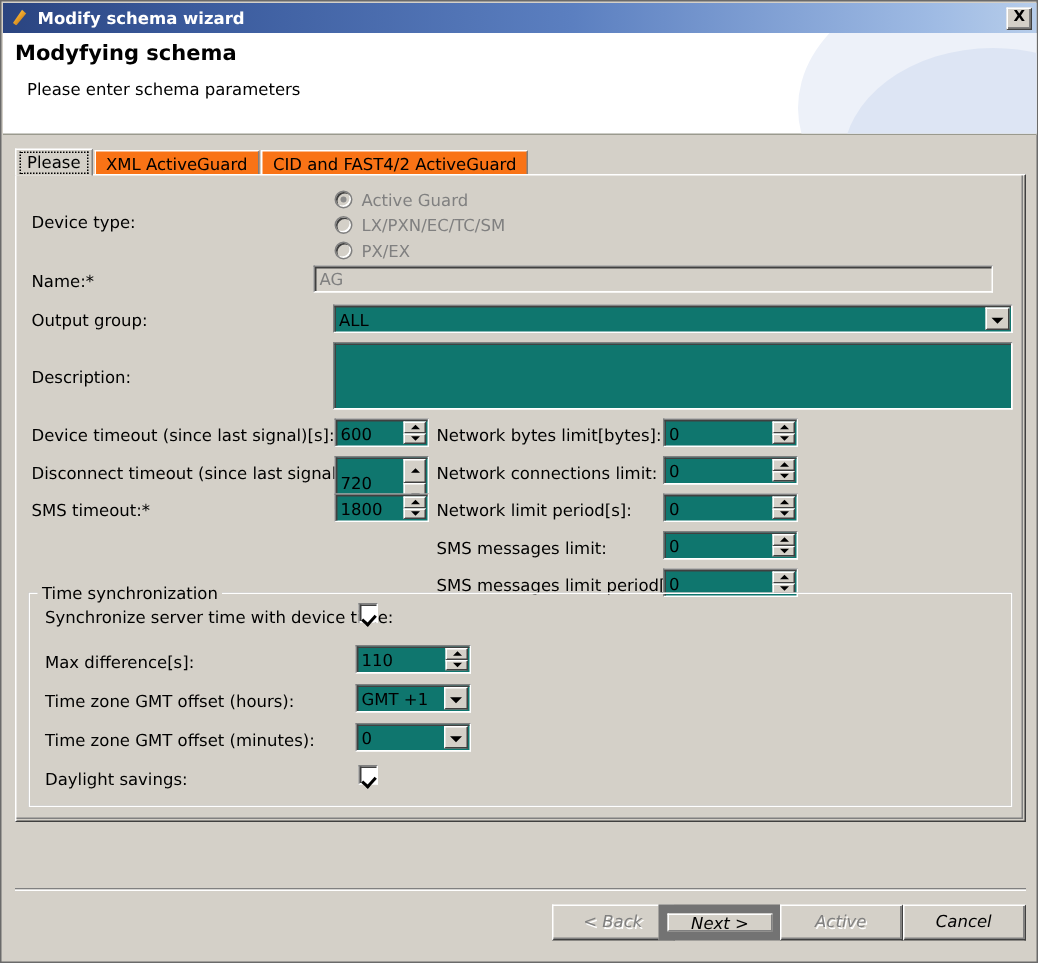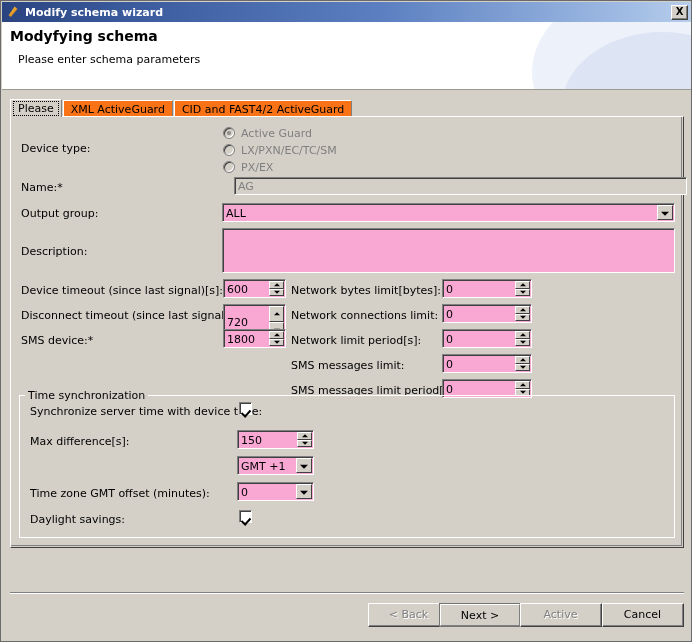--- a/index.html
+++ b/index.html
@@ -184,21 +184,21 @@
     border-left: 1px solid #808080;
     border-right: 1px solid #ffffff;
     border-bottom: 1px solid #ffffff;
     box-sizing: border-box;
   }
   .sunkfield > .in {
     position: absolute;
     left: 0; top: 0; right: 0; bottom: 0;
     border-top: 1px solid #404040;
     border-left: 1px solid #404040;
-    background: #f9a8d4;
+    background: #0f766e;
     box-sizing: border-box;
     padding: 0 2px;
     display: flex;
     align-items: center;
     font-size: 11px;
     overflow: hidden;
   }
   .sunkfield.disabled > .in {
     background: #d4d0c8;
     color: #808080;
@@ -361,27 +361,28 @@
   }
   .btn .inner {
     position: absolute;
     left: 0; top: 0; right: 0; bottom: 0;
     border-right: 1px solid #808080;
     border-bottom: 1px solid #808080;
     box-sizing: border-box;
     display: flex;
     align-items: center;
     justify-content: center;
+    font-style: italic;
   }
   .btn.disabled .inner {
     color: #808080;
     text-shadow: 1px 1px 0 #ffffff;
   }
   .btn.default {
-    border: 1px solid #737373;
+    border: 6px solid #737373;
   }
   .btn.default .inner {
     border: 1px solid #ffffff;
     border-right-color: #808080;
     border-bottom-color: #808080;
   }
 </style>
 </head>
 <body>
 
@@ -424,21 +425,21 @@
     <div class="radio checked" style="left:212px; top:10px;"></div>
     <div class="lbl dim" style="left:230px; top:10px;">Active Guard</div>
 
     <div class="radio" style="left:212px; top:27px;"></div>
     <div class="lbl dim" style="left:230px; top:27px;">LX/PXN/EC/TC/SM</div>
 
     <div class="lbl dim" style="left:230px; top:44px;">PX/EX</div>
     <div class="radio" style="left:212px; top:44px;"></div>
 
     <div class="lbl" style="left:10px; top:64px;">Name:*</div>
-    <div class="sunkfield disabled" style="left:223px; top:60px; width:453px; height:18px;">
+    <div class="sunkfield disabled" style="left:198px; top:60px; width:453px; height:18px;">
       <div class="in">AG</div>
     </div>
 
     <div class="lbl" style="left:10px; top:90px;">Output group:</div>
     <div class="sunkfield" style="left:211px; top:86px; width:453px; height:19px;">
       <div class="in">ALL</div>
       <div class="combo-btn"></div>
     </div>
 
     <div class="lbl" style="left:10px; top:128px;">Description:</div>
@@ -465,21 +466,21 @@
       <div class="spin-btns">
         <div class="up">
             <span class="arr"></span>
           </div>
         <div class="dn">
             <span class="arr"></span>
           </div>
       </div>
     </div>
 
-    <div class="lbl" style="left:10px; top:217px;">SMS device:*</div>
+    <div class="lbl" style="left:10px; top:217px;">SMS timeout:*</div>
     <div class="sunkfield" style="left:212px; top:212px; width:63px; height:19px;">
       <div class="in">1800</div>
       <div class="spin-btns">
         <div class="up">
             <span class="arr"></span>
           </div>
         <div class="dn">
             <span class="arr"></span>
           </div>
       </div>
@@ -555,31 +556,32 @@
     </div>
     <div class="groupbox-title" style="left:14px; top:272px;">Time synchronization</div>
 
     <div class="lbl" style="left:19px; top:288px;">Synchronize server time with device time:</div>
     <div class="checkbox checked" style="left:228px; top:285px;">
         <div class="bx"></div>
       </div>
 
     <div class="lbl" style="left:19px; top:318px;">Max difference[s]:</div>
     <div class="sunkfield" style="left:226px; top:313px; width:77px; height:19px;">
-      <div class="in">150</div>
-      <div class="spin-btns">
-        <div class="up">
-            <span class="arr"></span>
-          </div>
-        <div class="dn">
-            <span class="arr"></span>
-          </div>
-      </div>
-    </div>
-
+      <div class="in">110</div>
+      <div class="spin-btns">
+        <div class="up">
+            <span class="arr"></span>
+          </div>
+        <div class="dn">
+            <span class="arr"></span>
+          </div>
+      </div>
+    </div>
+
+    <div class="lbl" style="left:19px; top:344px;">Time zone GMT offset (hours):</div>
     <div class="sunkfield" style="left:226px; top:339px; width:77px; height:19px;">
       <div class="in">GMT +1</div>
       <div class="combo-btn"></div>
     </div>
 
     <div class="lbl" style="left:19px; top:370px;">Time zone GMT offset (minutes):</div>
     <div class="sunkfield" style="left:226px; top:365px; width:77px; height:19px;">
       <div class="in">0</div>
       <div class="combo-btn"></div>
     </div>

